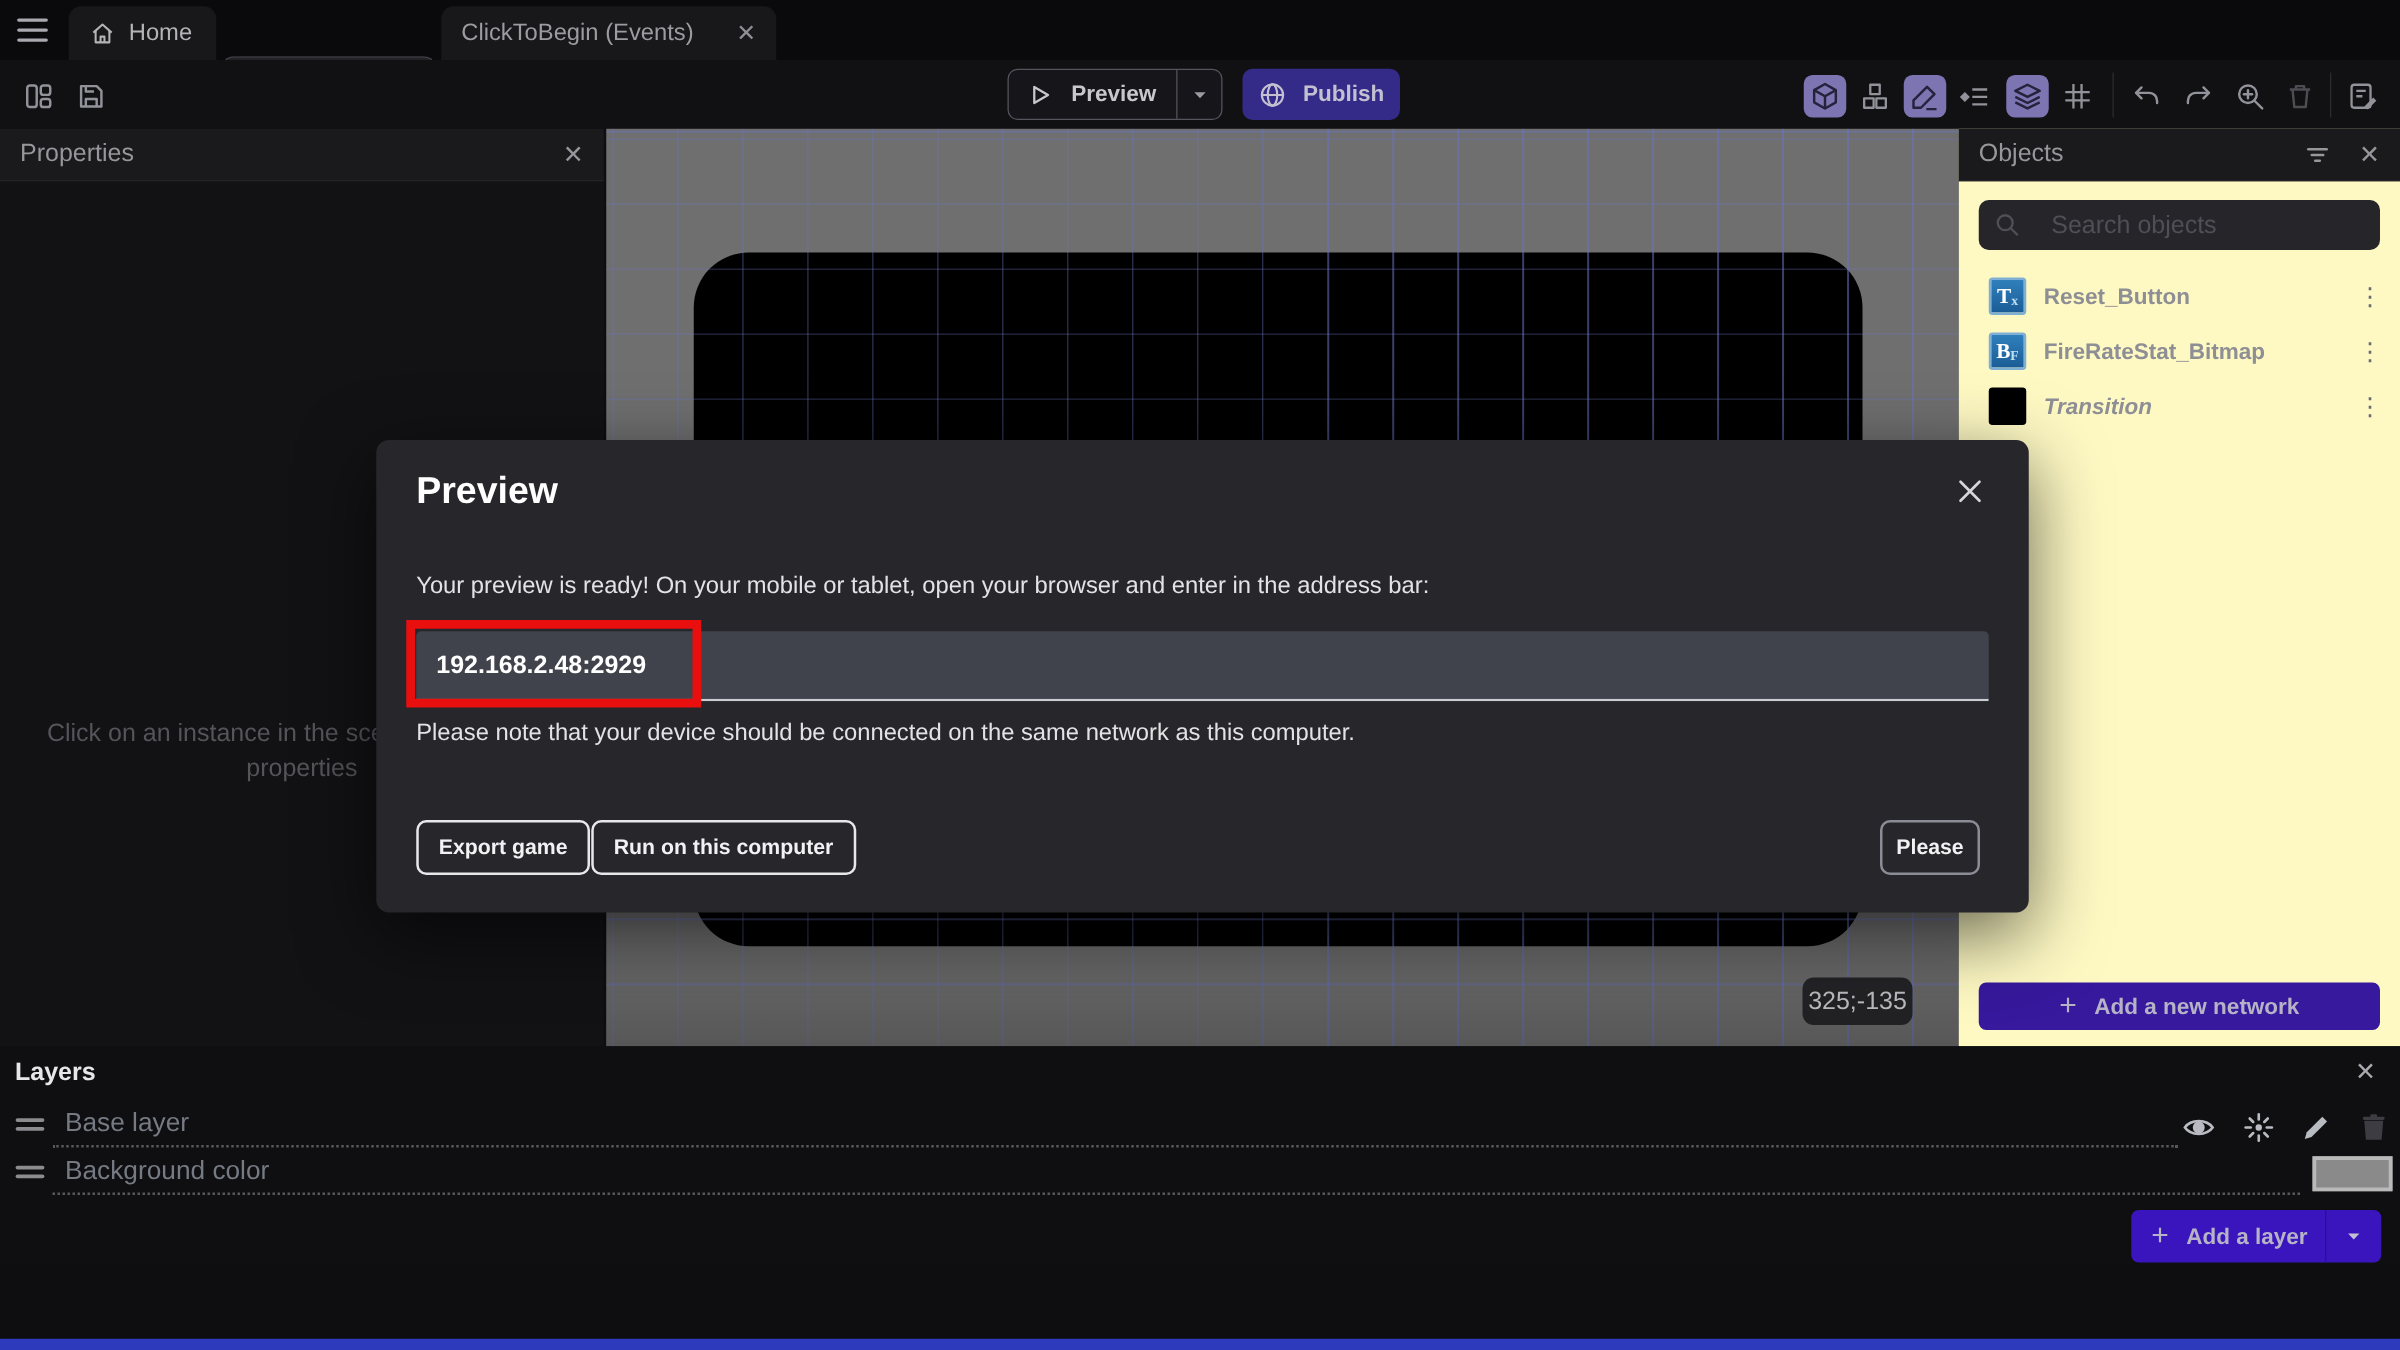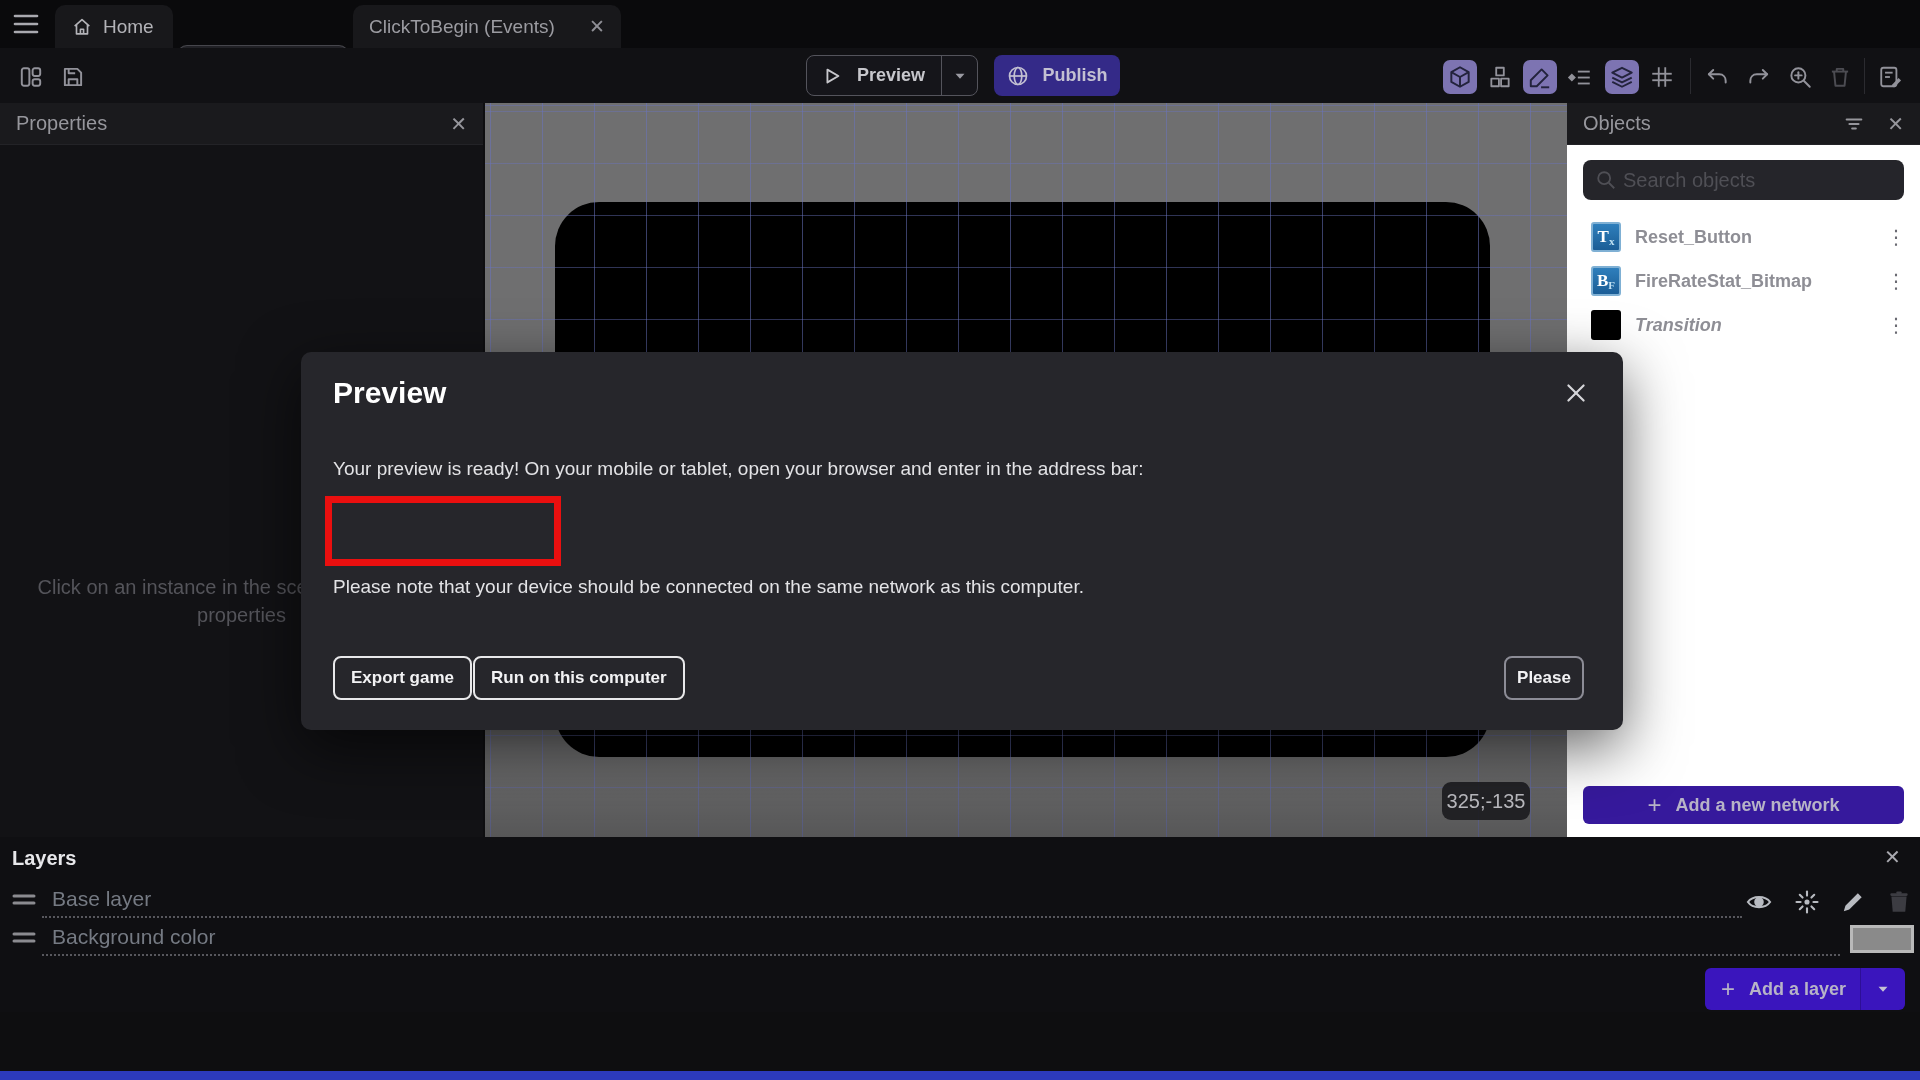--- a/index.html
+++ b/index.html
@@ -47,22 +47,22 @@
   .shape { position:absolute; left:70px; top:99px; width:935px; height:555px; background:#000; border-radius:44px; }
   .gridlines { position:absolute; inset:0;
     background-image:
       repeating-linear-gradient(to right, rgba(105,115,190,0.55) 0 1px, transparent 1px 52px),
       repeating-linear-gradient(to bottom, rgba(105,115,190,0.45) 0 1px, transparent 1px 52px);
     background-position:5px 8px; }
   .vignette { position:absolute; left:0; right:0; bottom:0; height:90px; background:linear-gradient(to bottom, rgba(0,0,0,0), rgba(0,0,0,0.22)); }
   .coords { position:absolute; left:957px; top:679px; width:88px; height:38px; background:rgba(28,28,31,0.9); border-radius:9px; color:#b9b9be; font-size:20px; display:flex; align-items:center; justify-content:center; }
 
   
-  .objects { position:absolute; left:1567px; top:103px; width:353px; height:734px; background:#ffffff; }
-  .search { position:absolute; left:16px; top:57px; width:321px; height:40px; background:#25252a; border-radius:8px; display:flex; align-items:center; padding:0 12px; gap:6px; color:#4f4f55; }
+  .objects { position:absolute; left:1567px; top:103px; width:353px; height:734px; background:#fef9c3; }
+  .search { position:absolute; left:16px; top:57px; width:321px; height:40px; background:#25252a; border-radius:8px; display:flex; align-items:center; padding:0 12px; gap:24px; color:#4f4f55; }
   .search input { flex:1; background:transparent; border:none; outline:none; font-size:20px; color:#c9c9ce; font-family:"Liberation Sans",sans-serif; }
   .search input::placeholder { color:#4f4f55; }
   .obj-item { position:absolute; left:0; width:353px; height:44px; display:flex; align-items:center; cursor:pointer; }
   .obj-ico { width:30px; height:30px; margin-left:24px; border-radius:3px; background:linear-gradient(#2f7fbc,#1b5d96); border:2px solid #7fb0d4; color:#fff; font-weight:bold; font-size:17px; display:flex; align-items:center; justify-content:center; font-family:"Liberation Serif",serif; }
   .obj-ico .sub { font-size:11px; color:#bfe0f2; margin-top:7px; }
   .obj-ico.black { background:#000; border:none; }
   .obj-name { margin-left:14px; font-size:18px; font-weight:bold; color:#8e8e95; }
   .obj-name.it { font-style:italic; }
   .obj-kebab { margin-left:auto; margin-right:14px; color:#6a6a72; font-size:20px; letter-spacing:0; cursor:pointer; }
   .btn-add-object { position:absolute; left:16px; top:683px; width:321px; height:38px; border-radius:6px; background:#36199c; display:flex; align-items:center; justify-content:center; gap:14px; color:#b7b3c7; font-weight:bold; font-size:18px; cursor:pointer; }
@@ -401,20 +401,21 @@
 
   <div class="modal">
     <div class="modal-title">Preview</div>
     <div class="modal-x">
       <svg width="26" height="26" viewBox="0 0 24 24" stroke="currentColor" stroke-width="2" stroke-linecap="round">
           <line x1="5" y1="5" x2="19" y2="19"></line>
           <line x1="19" y1="5" x2="5" y2="19"></line>
         </svg>
     </div>
     <div class="modal-body">Your preview is ready! On your mobile or tablet, open your browser and enter in the address bar:</div>
+    <input class="addr-input" type="text" value="192.168.2.48:2929" style="">
     <div class="red-box"></div>
     <div class="modal-note">Please note that your device should be connected on the same network as this computer.</div>
     <button class="mbtn export">Export game</button>
     <button class="mbtn run">Run on this computer</button>
     <button class="mbtn close">Please</button>
   </div>
 
 </div>
 
 </body></html>

